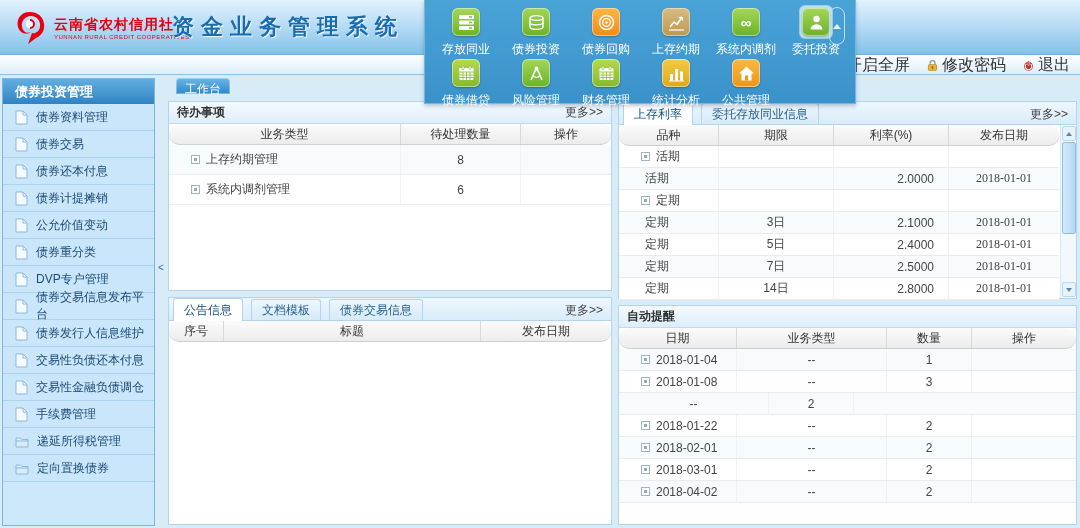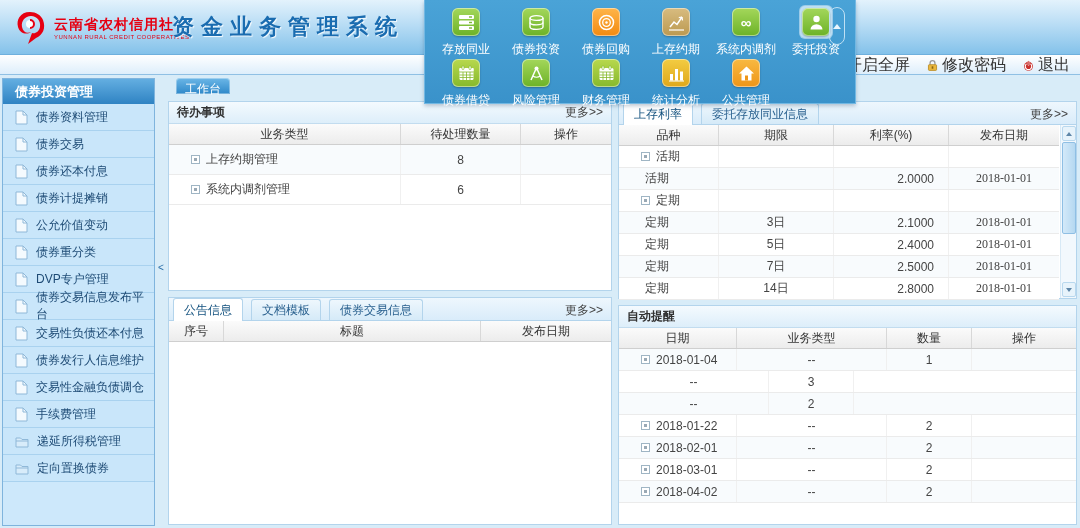--- a/index.html
+++ b/index.html
@@ -85,21 +85,21 @@
   .ptabs { height:23px; display:flex; align-items:flex-end; gap:8px; padding-left:4px;
     background:linear-gradient(180deg,#eef7fd,#d9ecfa); border-bottom:1px solid #b3d4ec;
     position:relative; }
   .ptab { height:21px; line-height:20px; padding:0 10px; font-size:12px; color:#2a618f;
     border:1px solid #b3d4ec; border-bottom:none; border-radius:3px 3px 0 0; cursor:pointer;
     background:linear-gradient(180deg,#eef7fd,#d5eaf8); }
   .ptab.active { background:#fff; color:#14527f; height:23px; line-height:22px; margin-bottom:-1px; }
   .ptabs .more { position:absolute; right:8px; top:4px; }
 
   .t-head { display:flex; height:21px; background:linear-gradient(180deg,#fbfbfb,#ececec);
-    border-bottom:1px solid #cfcfcf; font-size:12px; color:#333; }
+    border-bottom:1px solid #cfcfcf; font-size:12px; color:#333;border-radius:10px; }
   .t-head .c { display:flex; align-items:center; justify-content:center;
     border-right:1px solid #d8d8d8; }
   .t-head .c:last-child { border-right:none; }
   .t-row { display:flex; font-size:12px; color:#444; border-bottom:1px solid #ebebeb;
     background:#fff; }
   .t-row:nth-child(odd) { background:#f8fbfd; }
   .t-row .c { display:flex; align-items:center; border-right:1px solid #f0f0f0; }
   .t-row .c:last-child { border-right:none;font-family:Liberation Serif, serif; }
   .c.center { justify-content:center; }
   .c.right { justify-content:flex-end; padding-right:14px; }
@@ -392,28 +392,28 @@
         <path d="M1 1 H8 L12 5 V14 H1 Z" fill="#f4fafe" stroke="#8fb8d8"></path>
         <path d="M8 1 V5 H12" fill="none" stroke="#8fb8d8"></path>
       </svg>
     <span>债券交易信息发布平台</span>
   </div>
   <div class="side-item">
     <svg width="13" height="15" viewBox="0 0 13 15">
         <path d="M1 1 H8 L12 5 V14 H1 Z" fill="#f4fafe" stroke="#8fb8d8"></path>
         <path d="M8 1 V5 H12" fill="none" stroke="#8fb8d8"></path>
       </svg>
+    <span>债券发行人信息维护</span>
+  </div>
+  <div class="side-item">
+    <svg width="13" height="15" viewBox="0 0 13 15">
+        <path d="M1 1 H8 L12 5 V14 H1 Z" fill="#f4fafe" stroke="#8fb8d8"></path>
+        <path d="M8 1 V5 H12" fill="none" stroke="#8fb8d8"></path>
+      </svg>
     <span>交易性负债还本付息</span>
-  </div>
-  <div class="side-item">
-    <svg width="13" height="15" viewBox="0 0 13 15">
-        <path d="M1 1 H8 L12 5 V14 H1 Z" fill="#f4fafe" stroke="#8fb8d8"></path>
-        <path d="M8 1 V5 H12" fill="none" stroke="#8fb8d8"></path>
-      </svg>
-    <span>债券发行人信息维护</span>
   </div>
   <div class="side-item">
     <svg width="13" height="15" viewBox="0 0 13 15">
         <path d="M1 1 H8 L12 5 V14 H1 Z" fill="#f4fafe" stroke="#8fb8d8"></path>
         <path d="M8 1 V5 H12" fill="none" stroke="#8fb8d8"></path>
       </svg>
     <span>交易性金融负债调仓</span>
   </div>
   <div class="side-item">
     <svg width="13" height="15" viewBox="0 0 13 15">
@@ -580,20 +580,24 @@
     <div class="t-row rem-row">
       <div class="c rem-c1 left">
           <span class="exp"></span>
           <span>2018-01-04</span>
         </div>
       <div class="c rem-c2 center">--</div>
       <div class="c rem-c3 center">1</div>
       <div class="c rem-c4 center"></div>
     </div>
     <div class="t-row rem-row">
+      <div class="c rem-c1 left">
+          <span class="exp"></span>
+          <span>2018-01-08</span>
+        </div>
       <div class="c rem-c2 center">--</div>
       <div class="c rem-c3 center">3</div>
       <div class="c rem-c4 center"></div>
     </div>
     <div class="t-row rem-row">
       <div class="c rem-c2 center">--</div>
       <div class="c rem-c3 center">2</div>
       <div class="c rem-c4 center"></div>
     </div>
     <div class="t-row rem-row">

